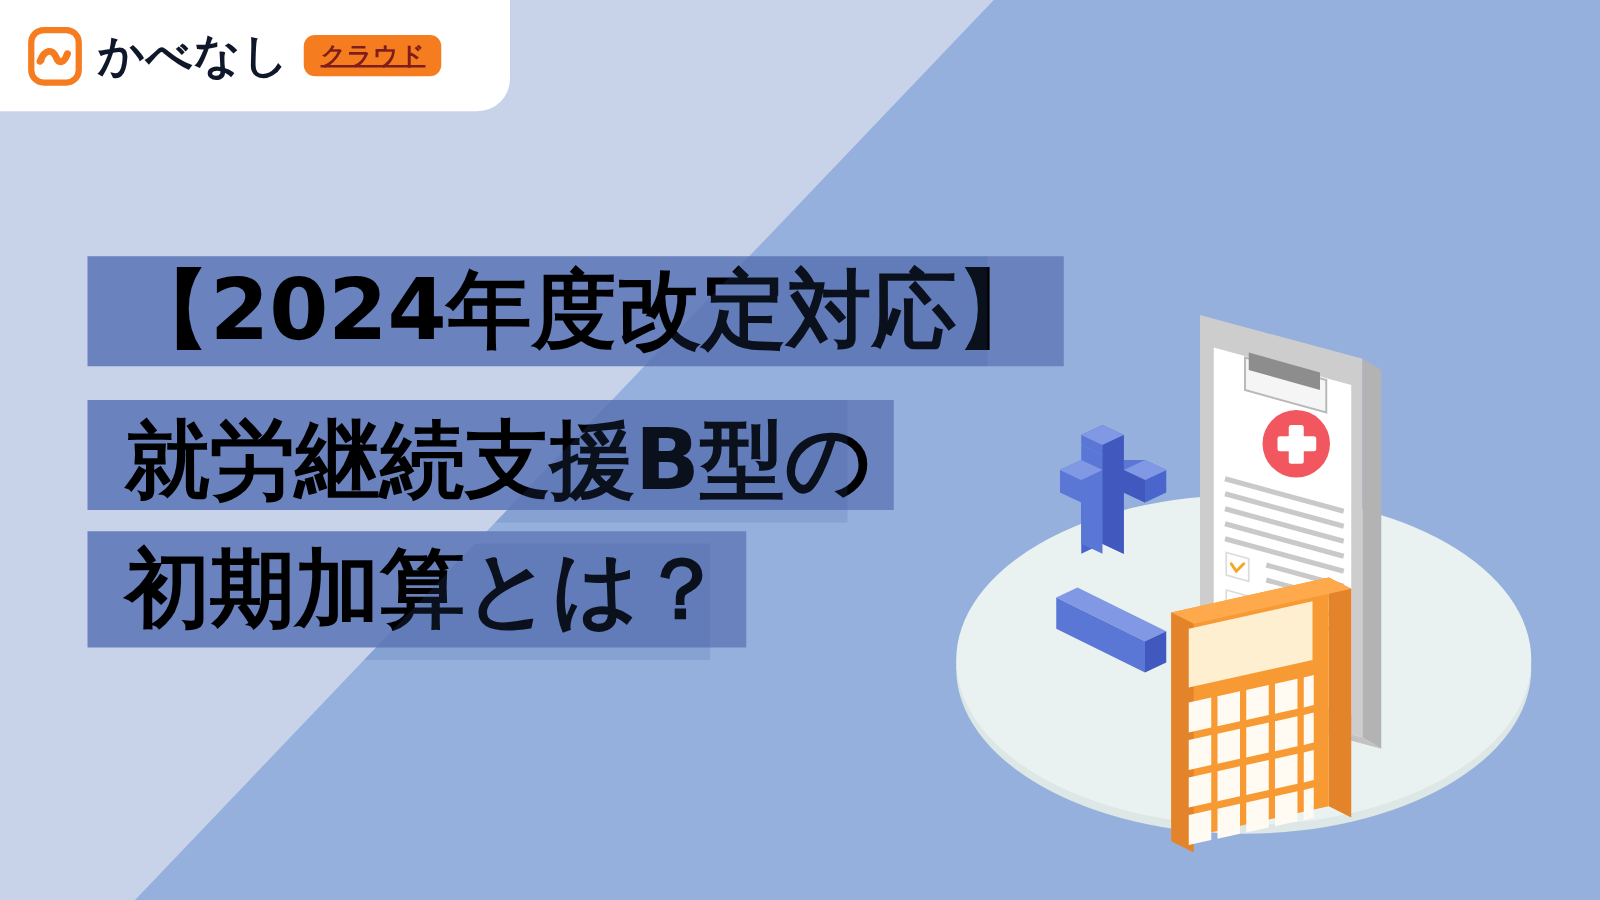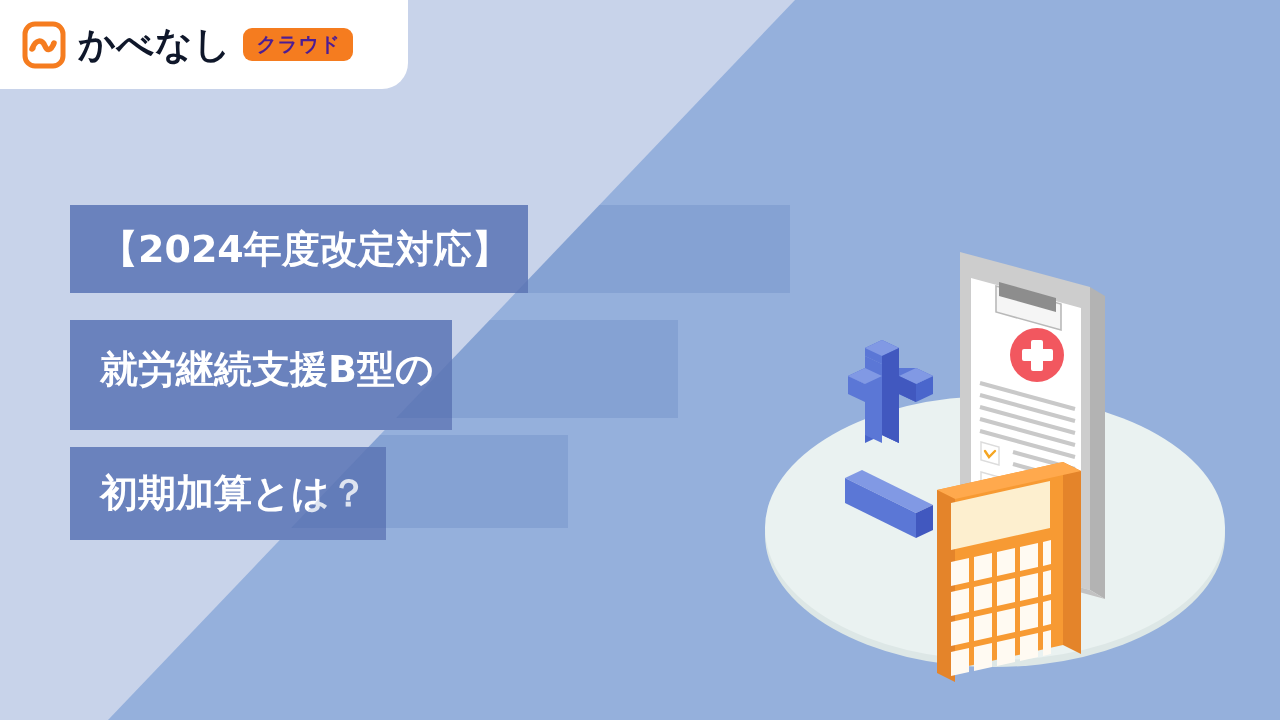--- a/index.html
+++ b/index.html
@@ -57,53 +57,54 @@
     font-size: 37px;
     font-weight: 700;
     color: #0f172a;
     letter-spacing: 0.5px;
     line-height: 1;
     white-space: nowrap;
     margin-right: 2px;
   }
   .logo-badge {
     background: #f57c1f;
-    color: #4c1d95;
+    color: #7f1d1d;
     font-size: 20px;
     font-weight: 700;
     border-radius: 9px;
     padding: 6px 13px 7px;
     line-height: 1;
     white-space: nowrap;
     letter-spacing: 0.5px;
+    text-decoration: underline;
   }
 
   
   .title-block {
     position: absolute;
     left: 70px;
     top: 205px;
   }
   .title-line {
     background: #6a82bd;
-    color: #ffffff;
+    color: #000000;
     font-family: "DejaVu Sans", "Liberation Sans", sans-serif;
     font-weight: 700;
-    font-size: 38px;
+    font-size: 68px;
     line-height: 88px;
     height: 88px;
     box-sizing: border-box;
     padding: 0 18px 0 30px;
     white-space: nowrap;
     display: block;
     width: max-content;
     letter-spacing: 0px;
   }
   .title-line + .title-line { margin-top: 27px; }
-  .title-line.l2 { line-height: 98px; height: 110px; }
+  .title-line.l2 { line-height: 98px; height: 88px; }
   .title-line.l3 { line-height: 93px; height: 93px; margin-top: 17px; }
 
   
   .band-shade {
     position: absolute;
     inset: 0;
     pointer-events: none;
   }
 
   

